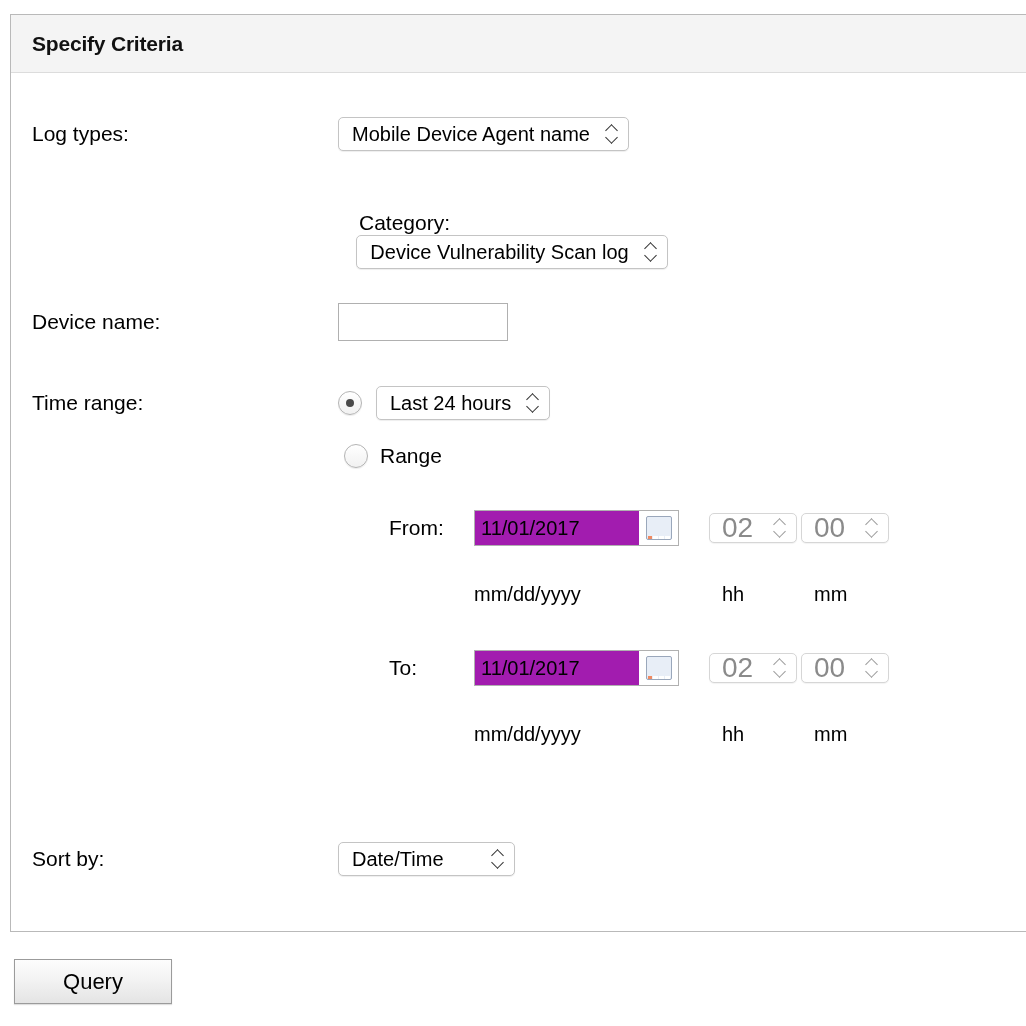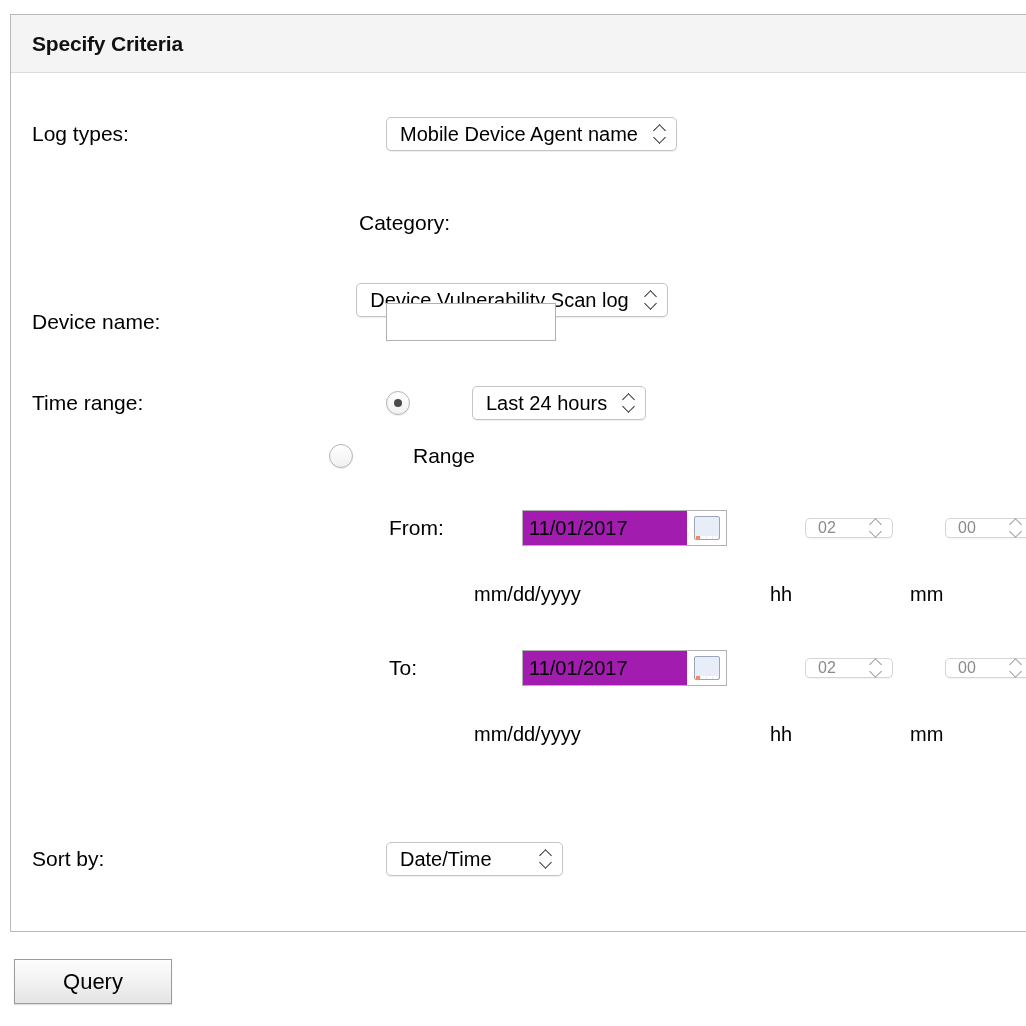--- a/index.html
+++ b/index.html
@@ -46,21 +46,20 @@
   .panel-body {
     position: relative;
     height: 858px;
   }
 
   
   .row {
     position: absolute;
     display: flex;
     align-items: center;
-    gap: 48px;
   }
   .field-label {
     font-size: 21px;
     color: #000;
     white-space: nowrap;
   }
 
   
   .mac-select {
     position: relative;
@@ -197,27 +196,27 @@
   }
   .cal-icon .cal-grid i.hi { background: #f08a62; }
 
   
   .spinner {
     box-sizing: border-box;
     display: inline-flex;
     align-items: center;
     justify-content: space-between;
     width: 88px;
-    height: 20px;
+    height: 30px;
     border: 1px solid #d6d6d6;
     border-radius: 5px;
     background: #ffffff;
     box-shadow: 0 1px 1px rgba(0,0,0,0.05);
     padding: 0 8px 0 12px;
-    font-size: 16px;
+    font-size: 28px;
     color: #8a8a8a;
   }
 
   .hint {
     font-size: 20px;
     color: #000;
   }
 
   
   .footer {
@@ -275,21 +274,21 @@
 
     <div class="row" style="left:21px; top:313px; width:960px;">
       <span class="field-label" style="width:306px;">Time range:</span>
       <div class="radio checked"></div>
       <div class="mac-select" style="margin-left:14px;">
         <span class="sel-text">Last 24 hours</span>
         <span class="chev"></span>
       </div>
     </div>
 
-    <div class="row" style="left:318px; top:371px;">
+    <div class="row" style="left:333px; top:371px;">
       <div class="radio"></div>
       <span class="radio-label">Range</span>
     </div>
 
     <div class="row" style="left:378px; top:437px;">
       <span class="field-label" style="width:85px;">From:</span>
       <div class="date-wrap">
         <input class="date-input" type="text" value="11/01/2017" style="">
         <span class="cal-btn">
           <span class="cal-icon">

